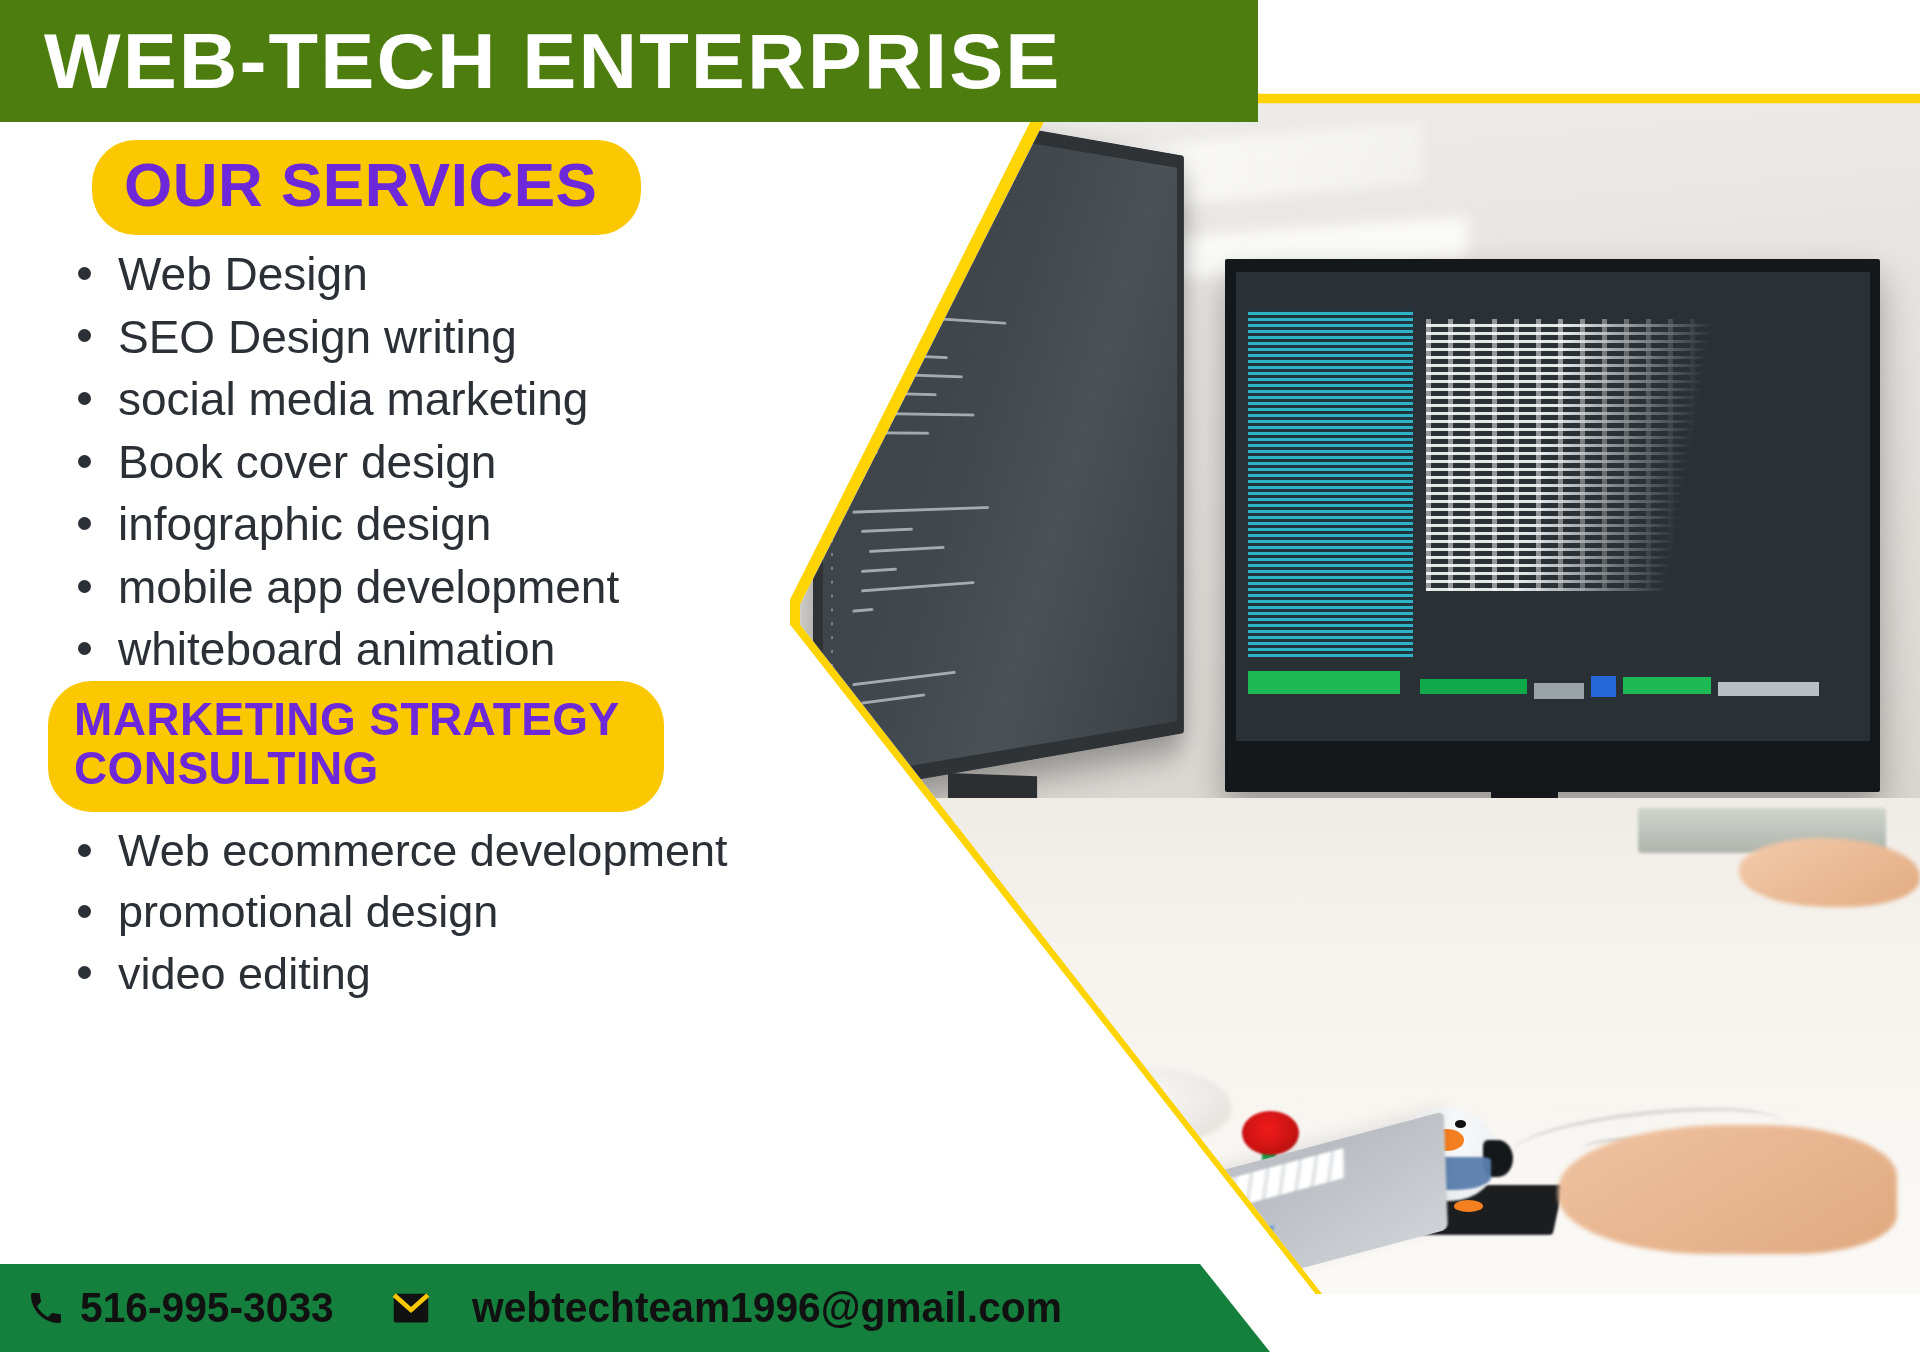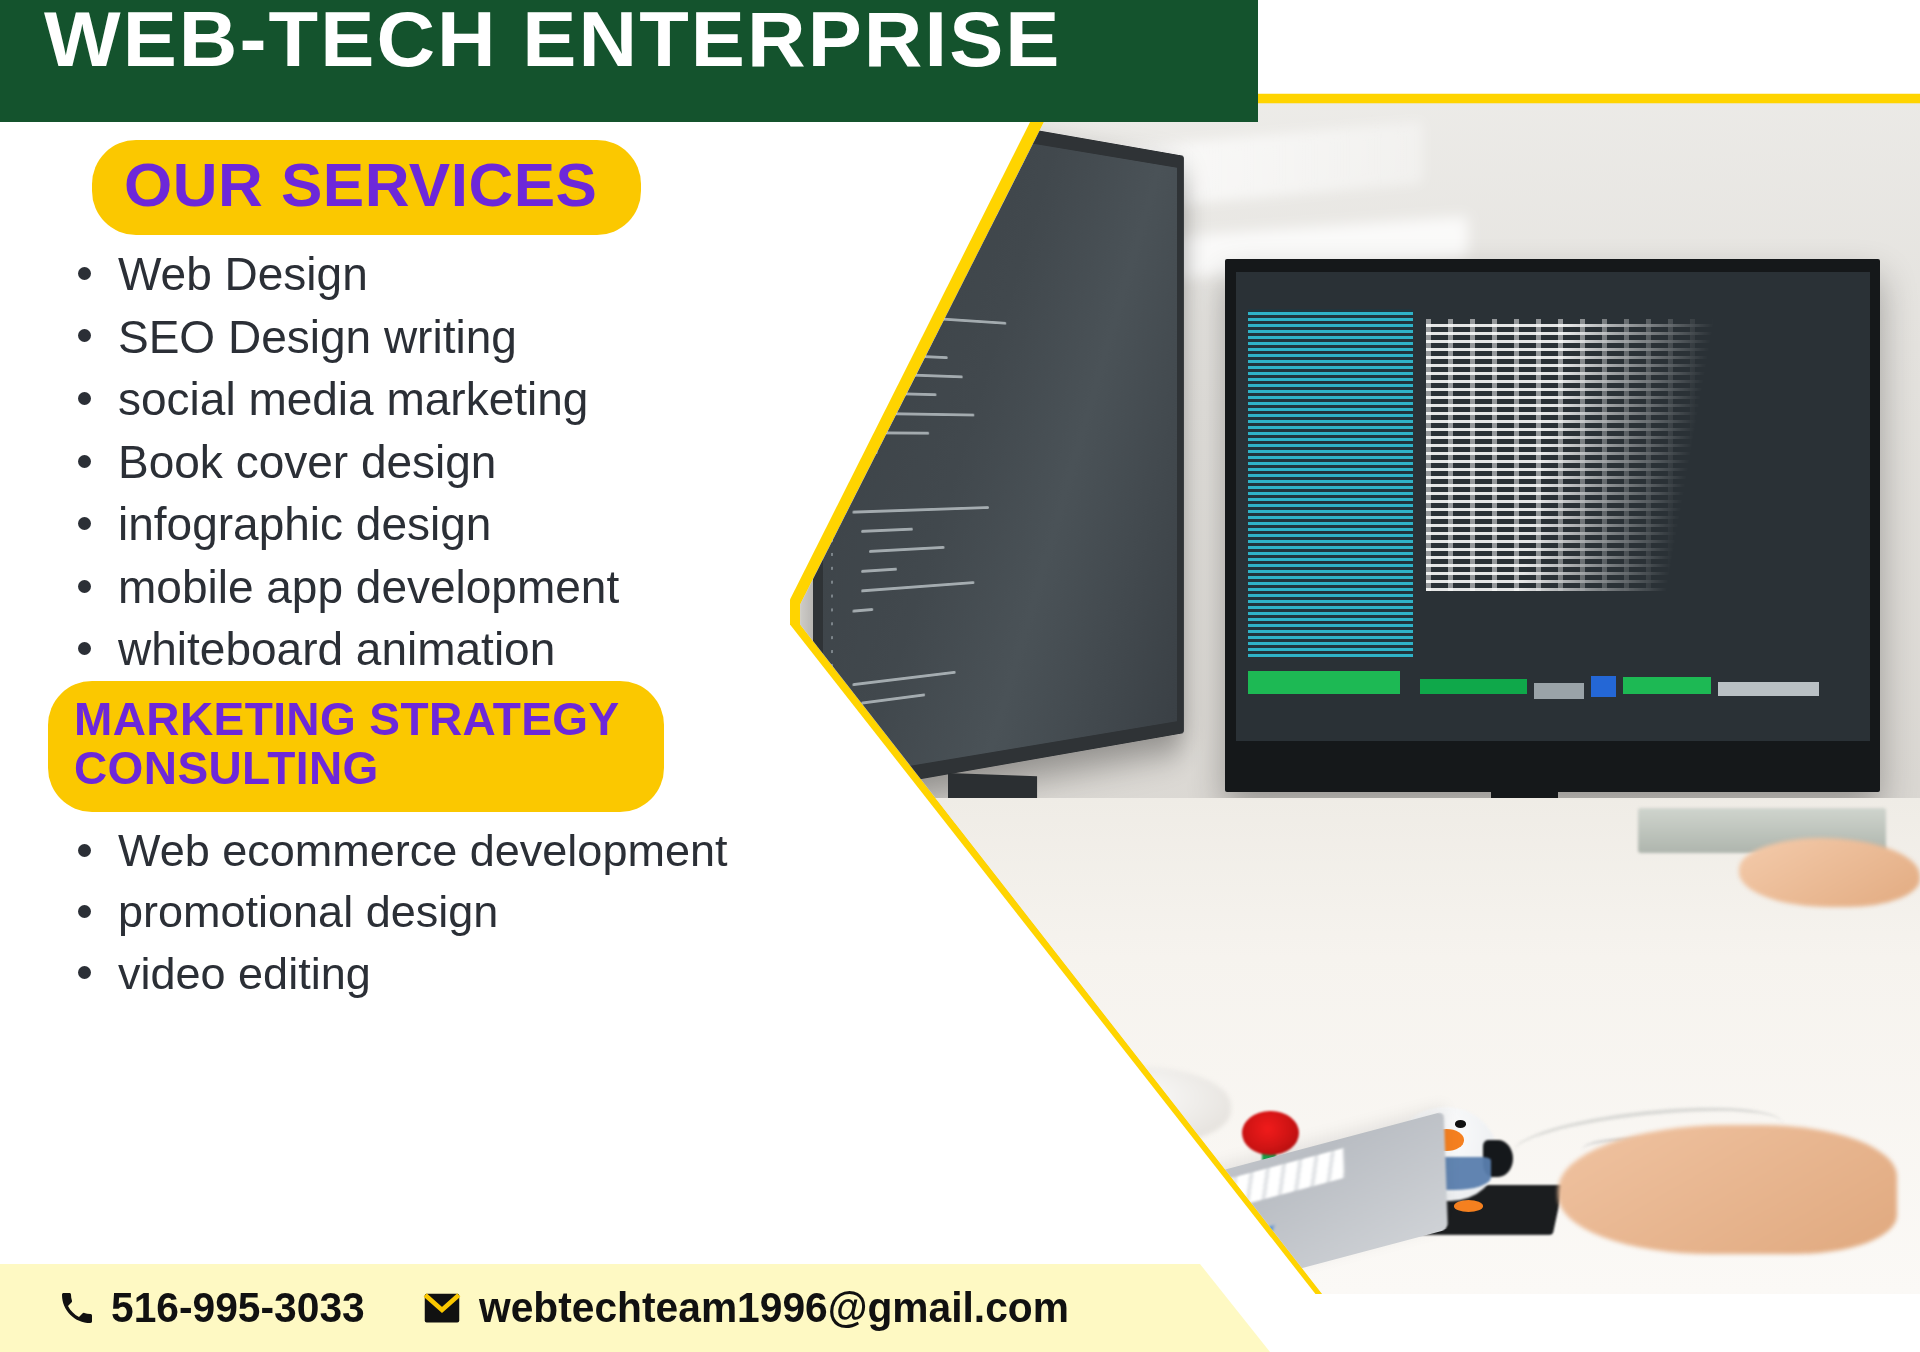--- a/index.html
+++ b/index.html
@@ -4,22 +4,22 @@
 <style>
   html,body{margin:0;padding:0;background:#fff;}
   body{font-family:"Liberation Sans",sans-serif;}
   .flyer{
     position:relative;width:1920px;height:1352px;overflow:hidden;background:#ffffff;
   }
 
   
   .top-banner{
     position:absolute;left:0;top:0;width:1258px;height:122px;
-    background:#14532d;
-    display:flex;
+    background:#4d7c0f;
+    display:flex;align-items:center;
     z-index:6;
   }
   .top-banner-title{
     margin-left:44px;
     color:#ffffff;
     font-size:78px;
     font-weight:bold;
     letter-spacing:2px;
     line-height:1;
     transform:scaleX(1.04);
@@ -267,28 +267,28 @@
   ul.svc li .dot{
     position:absolute;left:6px;top:.52em;
     width:13px;height:13px;border-radius:50%;background:#2b2f36;
   }
   ul.svc.second{}
   ul.svc.second li{font-size:45px;}
 
   
   .contact-bar{
     position:absolute;left:0;bottom:0;width:1270px;height:88px;
-    background:#fef9c3;
+    background:#15803d;
     clip-path:polygon(0 0, 1200px 0, 1270px 100%, 0 100%);
     z-index:9;
-    display:flex;align-items:center;padding-left:31px;
+    display:flex;align-items:center;
   }
   .contact-item{display:flex;align-items:center;}
   .phone-item{margin-left:26px;}
-  .mail-item{margin-left:46px;}
+  .mail-item{margin-left:46px;gap:24px;}
   .contact-text{
     color:#111;font-weight:bold;font-size:42px;letter-spacing:0px;white-space:nowrap;
     transform:scaleX(.97);transform-origin:left center;
   }
   .ic{display:inline-flex;align-items:center;justify-content:center;margin-right:14px;}
   .ic svg{display:block;}
 </style>
 </head>
 <body>
 

